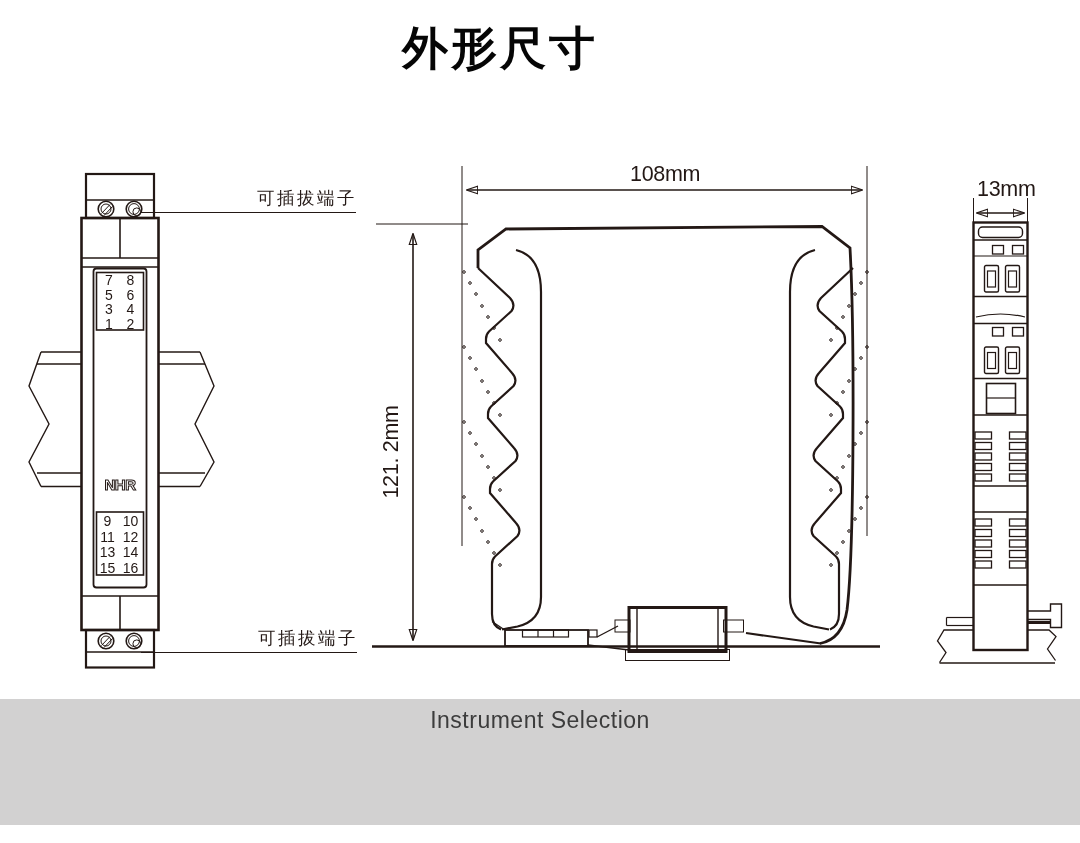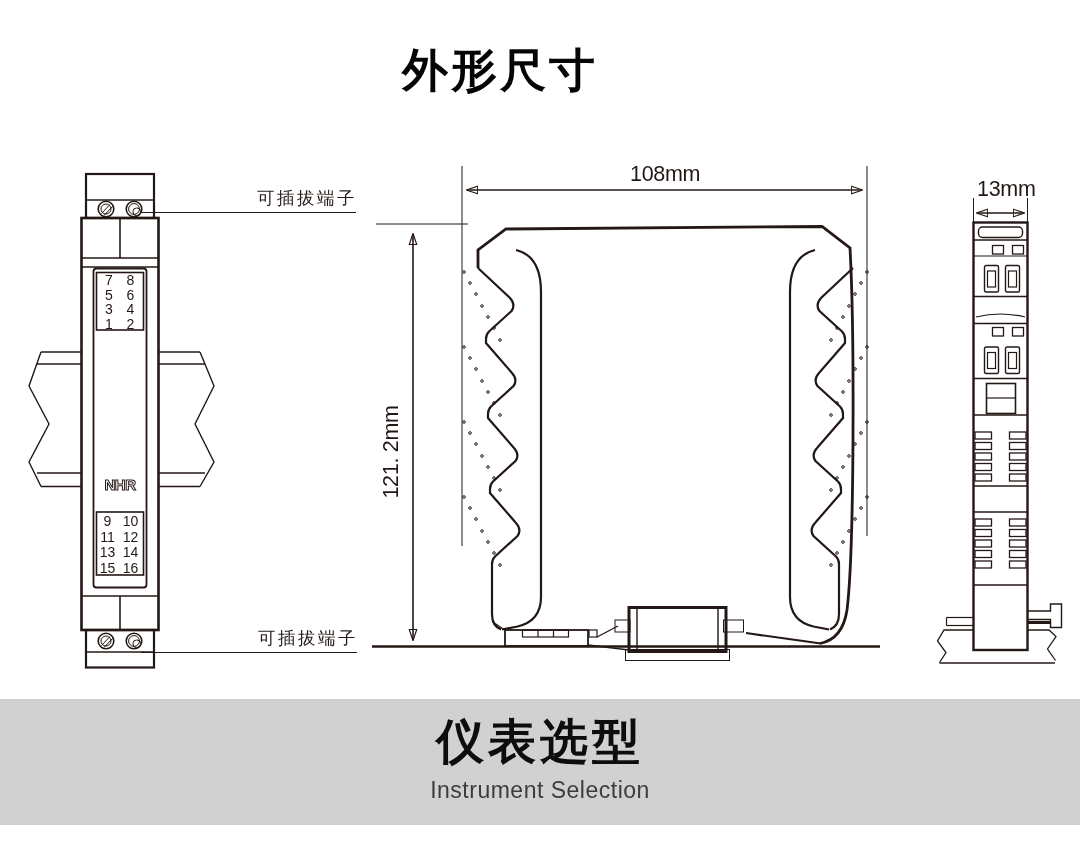--- a/index.html
+++ b/index.html
@@ -9,21 +9,21 @@
     --banner-subtitle:#3c3c3c;
     --leader-line:#8c8c8c;
   }
   html,body{margin:0;padding:0;background:#ffffff;}
   #stage{
     position:relative;width:1080px;height:843px;background:#ffffff;overflow:hidden;
     font-family:"Liberation Sans",sans-serif;color:#111;
   }
   #page-title{
     position:absolute;top:18px;left:0;width:1000px;text-align:center;
-    font-size:46px;font-weight:700;letter-spacing:3px;color:#050505;margin-top:22px;
+    font-size:46px;font-weight:700;letter-spacing:3px;color:#050505;
   }
   #drawing{position:absolute;top:0;left:0;color:var(--line);}
   #drawing *{stroke:currentColor;fill:none;stroke-linecap:butt;stroke-linejoin:miter;}
   #drawing text{stroke:none;fill:currentColor;}
   .s10{stroke-width:1.0}.s12{stroke-width:1.2}.s13{stroke-width:1.3}.s14{stroke-width:1.4}
   .s16{stroke-width:1.6}.s18{stroke-width:1.8}.s22{stroke-width:2.2}.s24{stroke-width:2.4}
   .s26{stroke-width:2.6}.s28{stroke-width:2.8}.s3{stroke-width:3}
   .wfill{fill:#ffffff}
   .fill{fill:currentColor;stroke:none}
   .grayfill{fill:#f2f1f0}
@@ -293,17 +293,16 @@
 
         <g>
           <path d="M1027.5,611 L1050.5,611 L1050.5,604 L1061.5,604 L1061.5,627.5 L1050.5,627.5 L1050.5,619.5 L1027.5,619.5" class="s14 wfill"></path>
           <line x1="1027.5" y1="622.5" x2="1050" y2="622.5" class="s3"></line>
         </g>
       </g>
     </g>
   </svg>
 
   <div id="banner">
-    <div id="banner-title">仪表选型</div>
     <div id="banner-subtitle">Instrument Selection</div>
   </div>
 
 </div>
 
 </body></html>

